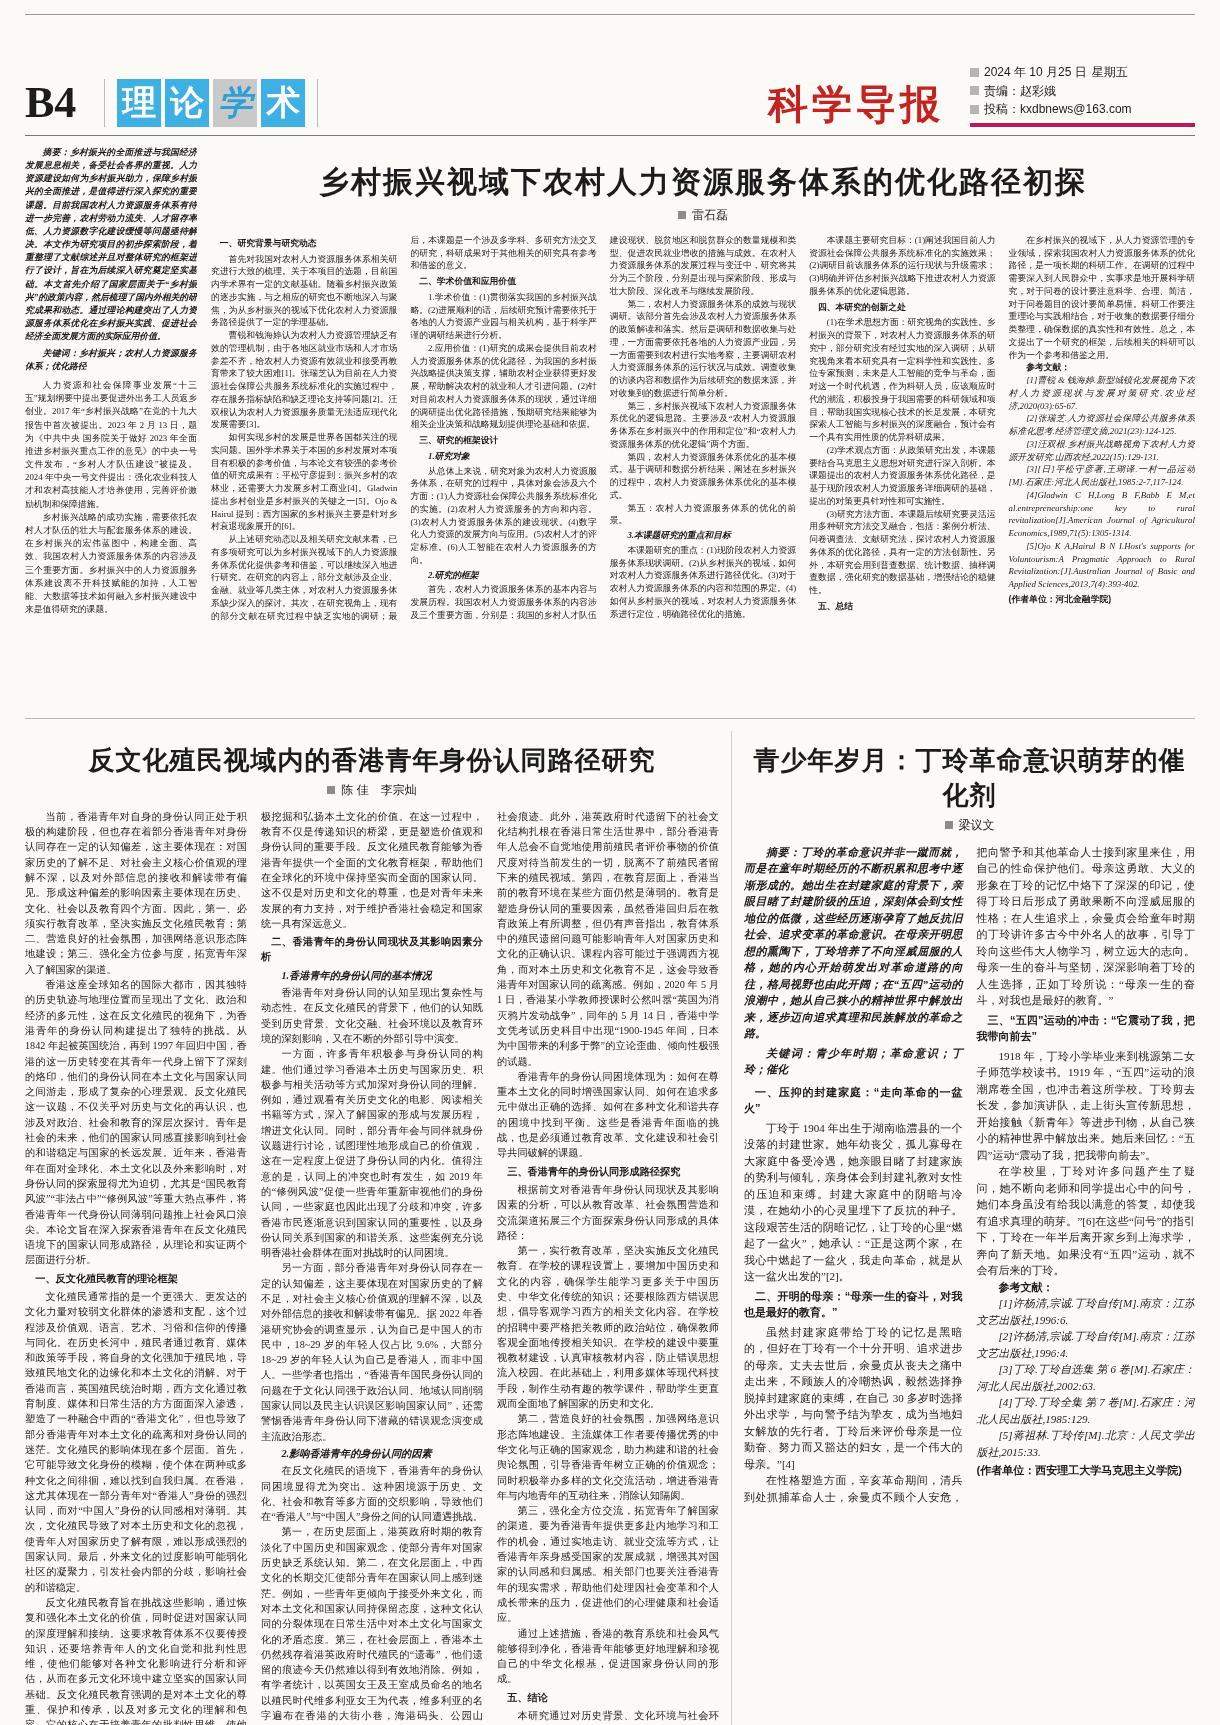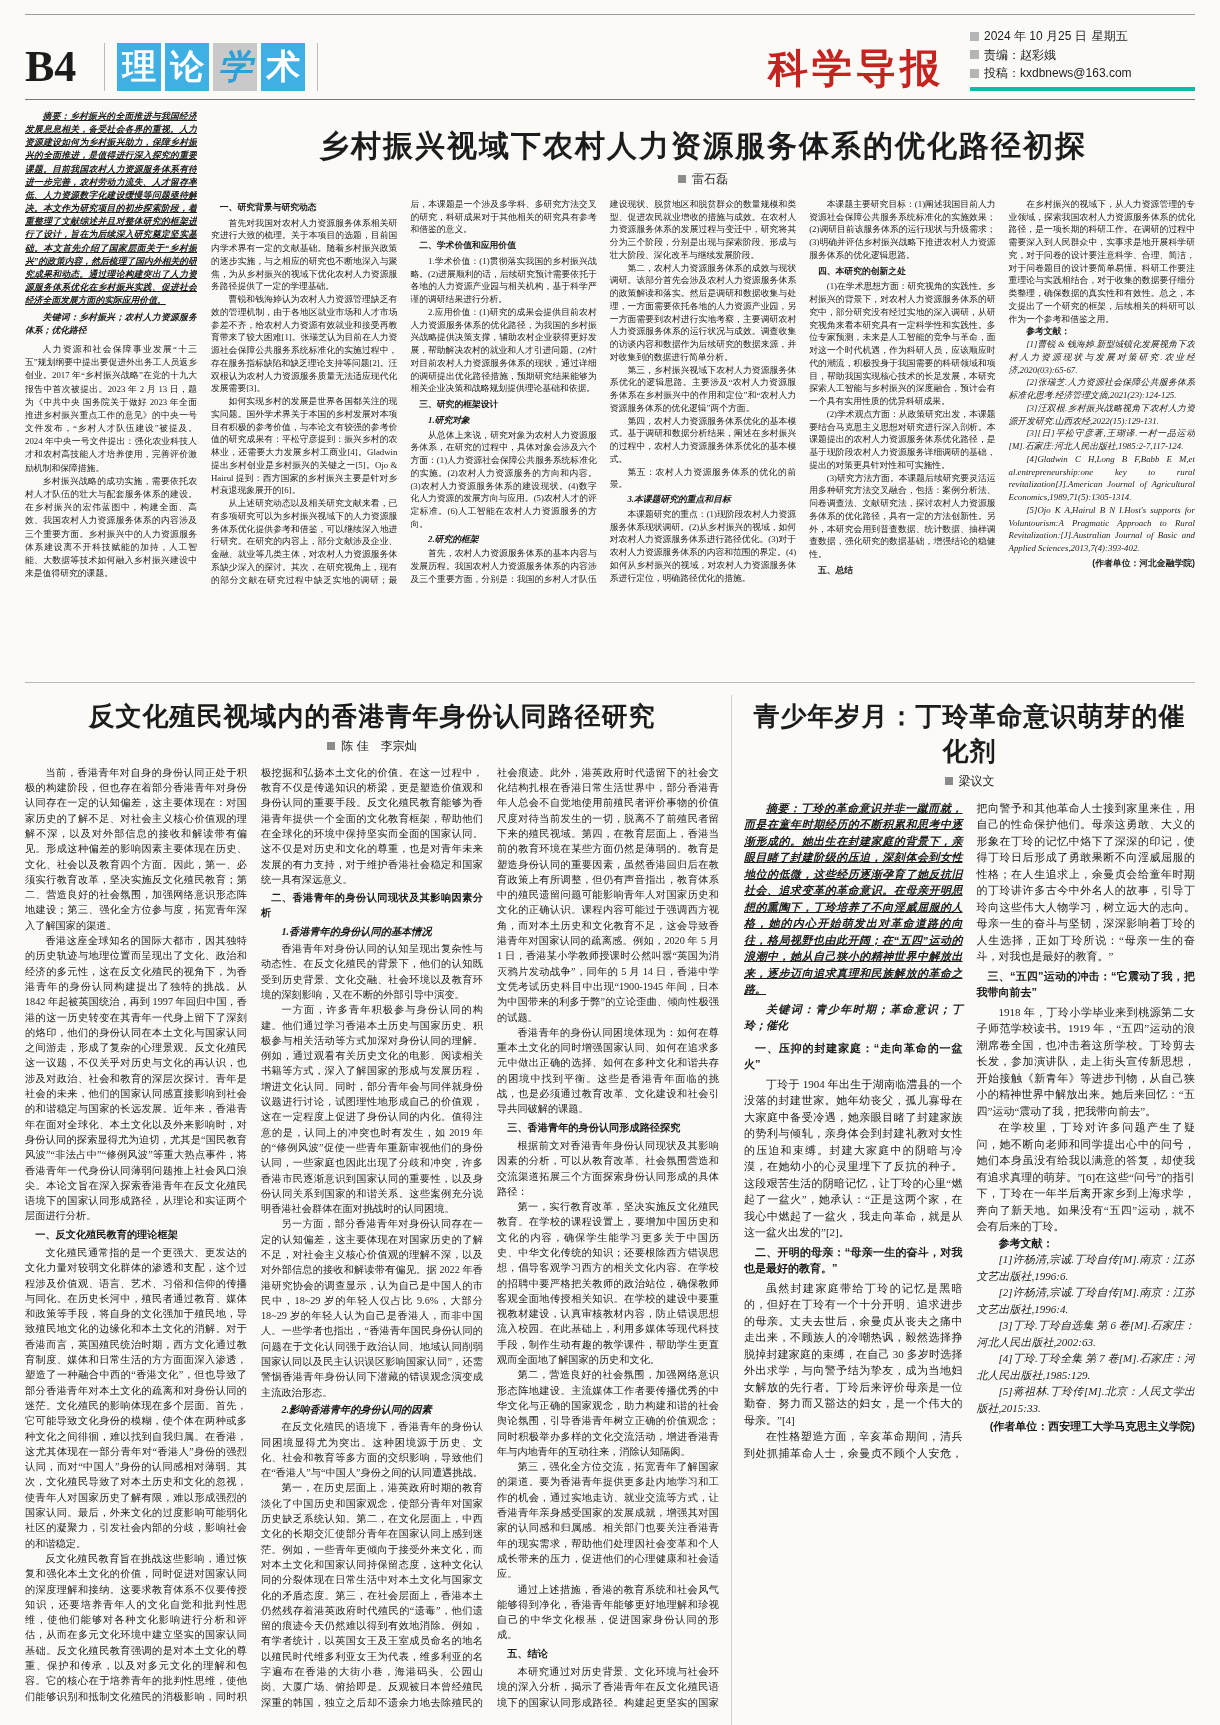--- a/index.html
+++ b/index.html
@@ -14,57 +14,57 @@
   .pageno{font-size:44px;font-weight:700;font-family:"Liberation Serif",serif;line-height:1;}
   .logo{display:flex;gap:4px;border-left:1px solid #bbb;padding-left:12px;border-right:1px solid #bbb;padding-right:12px;}
   .logo .lc{width:44px;height:48px;display:flex;align-items:center;justify-content:center;
             font-family:"Liberation Sans",sans-serif;font-weight:700;font-size:34px;color:#fff;
             background:#3fb0e4;}
   .logo .lc:nth-child(3){background:#c9c9c9;color:#2f9fd8;font-style:italic;font-family:"Liberation Serif",serif;}
   .hdr-right{display:flex;align-items:flex-end;gap:26px;}
   .masthead{font-family:"Liberation Serif",serif;font-weight:700;
             font-size:40px;color:#c5231f;line-height:1;padding-bottom:2px;letter-spacing:4px;}
   .pubinfo{font-family:"Liberation Sans",sans-serif;font-size:12px;line-height:1.55;
-           border-bottom:4px solid #14b8a6;padding-bottom:4px;min-width:225px;}
+           border-bottom:4px solid #be185d;padding-bottom:4px;min-width:225px;margin-top:36px;}
   .pubinfo .row{display:flex;align-items:center;gap:5px;white-space:nowrap;}
   .sq{display:inline-block;width:9px;height:9px;background:#b5b5b5;flex:none;}
   
   .a1{display:flex;gap:14px;margin-top:10px;}
   .a1-lead{flex:none;width:172px;height:544px;overflow:hidden;font-size:8.8px;line-height:1.5;
            text-align:justify;}
   .a1-main{flex:1;min-width:0;}
   .a1 h1{margin:16px 0 4px;text-align:center;font-family:"Liberation Sans",sans-serif;
          font-size:30px;font-weight:700;letter-spacing:2px;}
   .byline{text-align:center;font-size:12px;margin:4px 0 10px;display:flex;justify-content:center;
           align-items:center;gap:6px;font-family:"Liberation Sans",sans-serif;}
   .byline .sq{background:#8c8c8c;width:8px;height:8px;}
   .a1-body{column-count:5;column-gap:13px;height:468px;overflow:hidden;
            font-size:8.8px;line-height:1.45;text-align:justify;}
   
   .bottom{display:flex;margin-top:16px;border-top:1px solid #b9b9b9;padding-top:12px;}
   .a2{width:694px;flex:none;}
   .vdiv{width:1px;background:#cfcfcf;margin:0 12px;}
   .a3{flex:1;min-width:0;}
-  .bottom h1{margin:4px 0 2px;text-align:center;font-family:"Liberation Sans",sans-serif;
+  .bottom h1{margin:12px 0 2px;text-align:center;font-family:"Liberation Sans",sans-serif;
              font-size:26px;font-weight:700;letter-spacing:1px;}
   .a2-body{column-count:3;column-gap:14px;height:952px;overflow:hidden;
            font-size:10.2px;line-height:1.5;text-align:justify;}
   .a3-body{column-count:2;column-gap:14px;height:952px;overflow:hidden;
            font-size:11px;line-height:1.5;text-align:justify;}
   
   .blk{margin:0;}
   .blk-p,.blk-ref,.blk-refh,.blk-fund,.blk-abs,.blk-kw,.blk-sub{text-indent:2em;}
   .blk-abs,.blk-kw{font-weight:700;font-style:italic;}
-  .blk-abs{margin-bottom:3px;text-decoration:underline;}
+  .blk-abs{margin-bottom:3px;}
   .blk-kw{margin-bottom:6px;}
   .blk-h{font-weight:700;font-family:"Liberation Sans",sans-serif;text-indent:1em;margin:3px 0;}
   .blk-sub{font-weight:700;font-style:italic;margin:2px 0;}
   .blk-ref,.blk-fund{font-style:italic;}
   .blk-refh{font-weight:700;font-family:"Liberation Sans",sans-serif;}
-  .blk-unit{text-align:right;font-weight:700;font-family:"Liberation Sans",sans-serif;
+  .blk-unit{text-align:left;font-weight:700;font-family:"Liberation Sans",sans-serif;
             text-indent:0;margin-top:2px;}
 </style>
 </head>
 <body>
 
 <div class="page">
   <div class="topline"></div>
 
   <header class="hdr">
     <div class="hdr-left">

